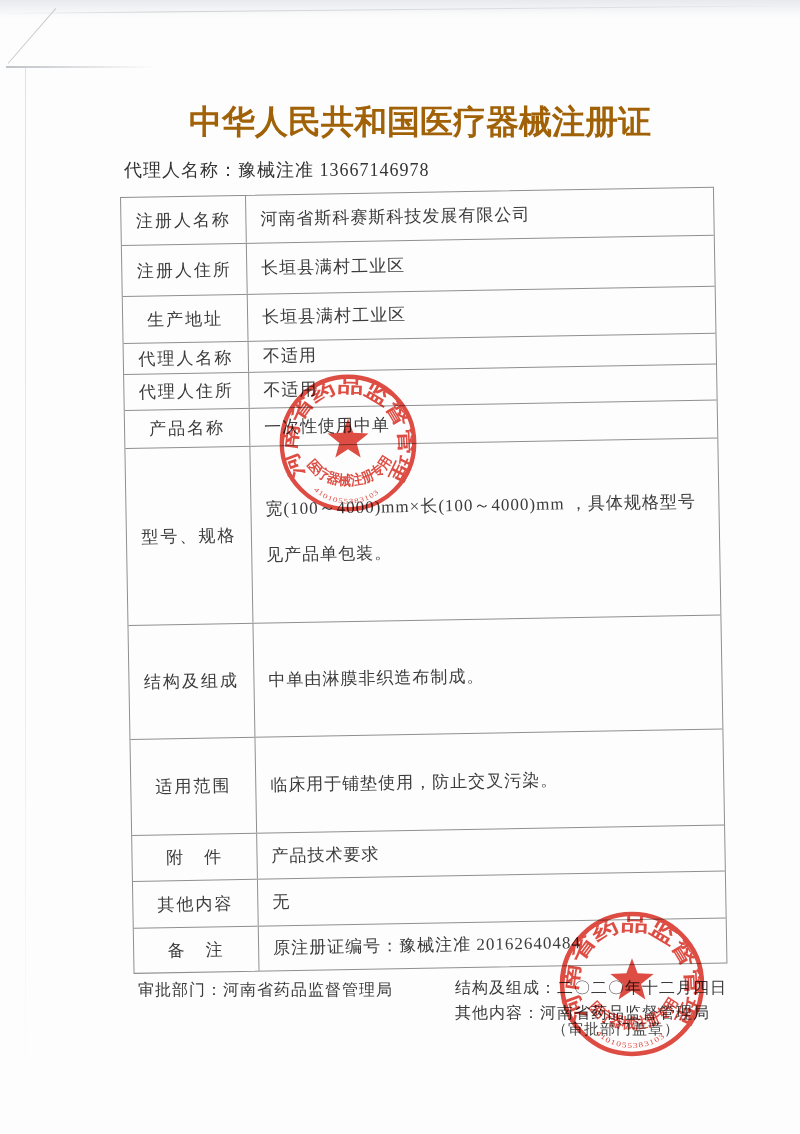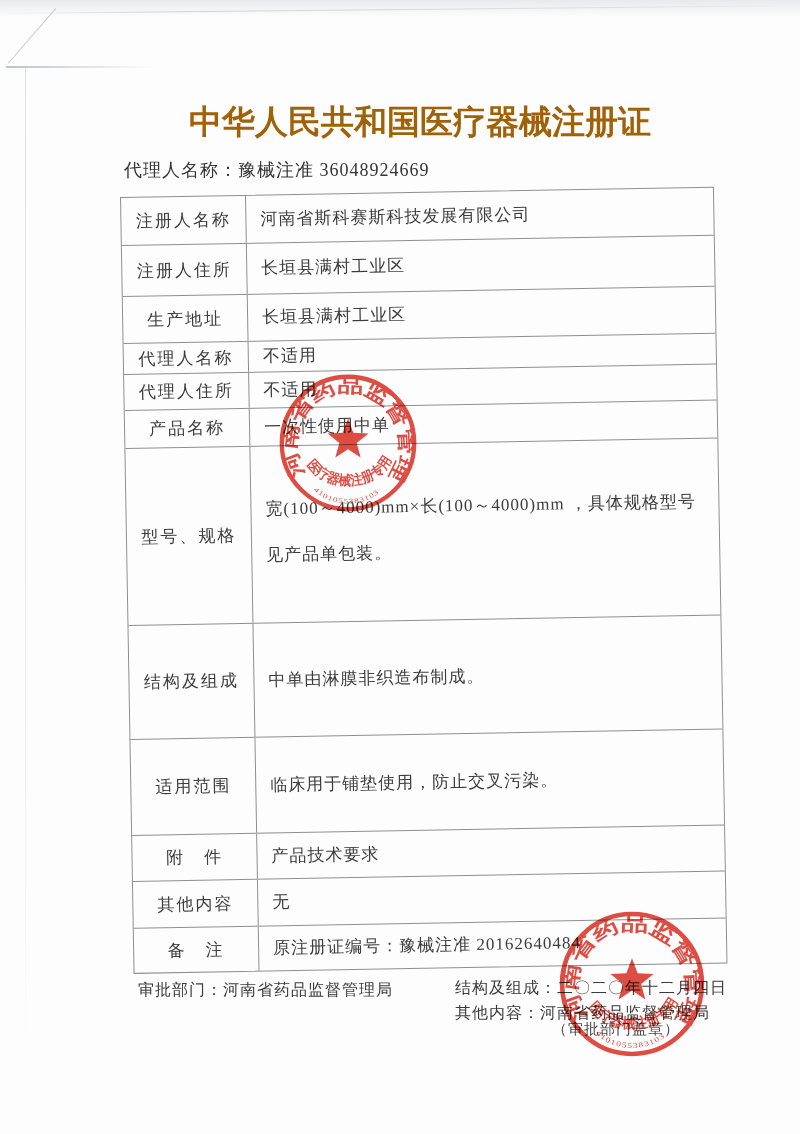--- a/index.html
+++ b/index.html
@@ -81,21 +81,21 @@
 <div class="paper">
   <div class="paper-top-shade"></div>
   <div class="top-edge-line"></div>
   <div class="fold-diag"></div>
   <div class="fold-horiz"></div>
   <div class="left-edge-line"></div>
 </div>
 
 <div class="doc-title">中华人民共和国医疗器械注册证</div>
 
-<div class="cert-line"><span>代理人名称：</span><span>豫械注准 36048924669</span></div>
+<div class="cert-line"><span>代理人名称：</span><span>豫械注准 13667146978</span></div>
 
 <div class="doc-table">
   <div class="trow" style="height:47px">
     <div class="tlbl">注册人名称</div>
     <div class="tval">河南省斯科赛斯科技发展有限公司</div>
   </div>
   <div class="trow" style="height:50px">
     <div class="tlbl">注册人住所</div>
     <div class="tval">长垣县满村工业区</div>
   </div>

